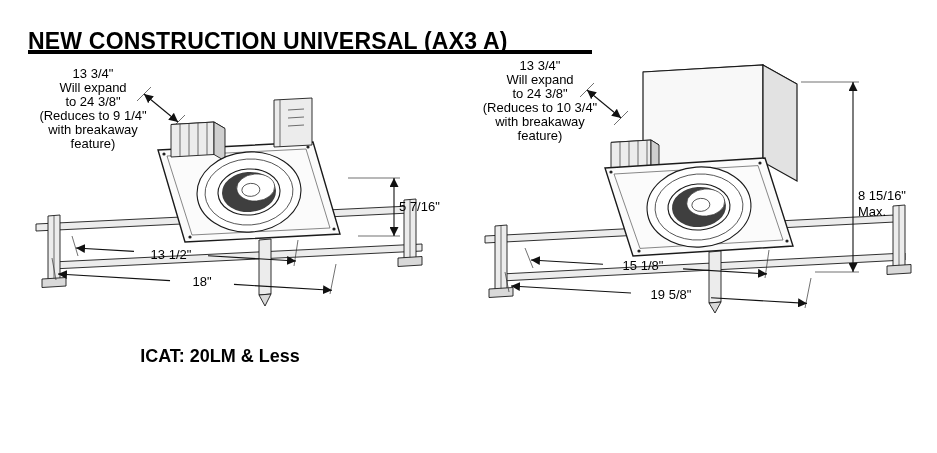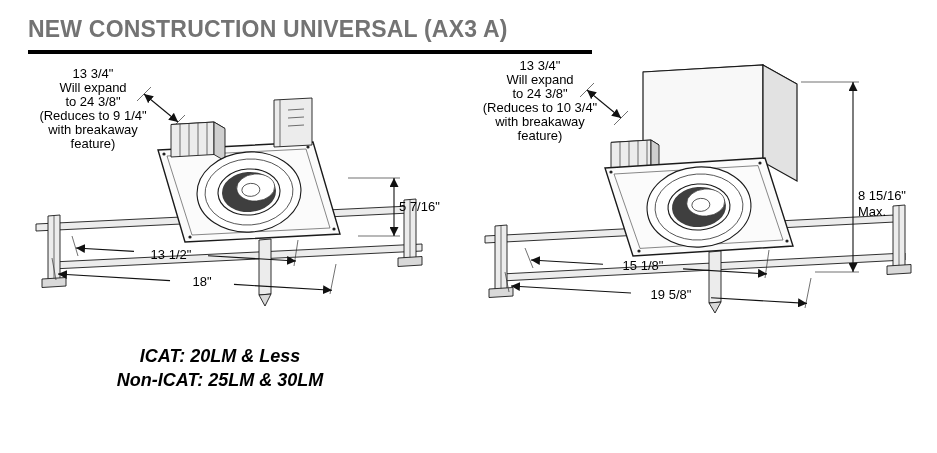--- a/index.html
+++ b/index.html
@@ -1,27 +1,27 @@
 <!DOCTYPE html>
 <html><head>
 <meta charset="utf-8">
 <style>
   html,body { margin:0; padding:0; background:#fff; }
   .canvas { position:relative; width:937px; height:453px; background:#ffffff; overflow:hidden;
             font-family:"Liberation Sans", sans-serif; }
-  .title { position:absolute; left:28px; top:16px; margin:0; font-size:23px; font-weight:bold;
-           color:#737373; letter-spacing:.2px; white-space:nowrap; }
+  .title { position:absolute; left:28px; top:28px; margin:0; font-size:23px; font-weight:bold;
+           color:#000000; letter-spacing:.2px; white-space:nowrap; }
   .rule  { position:absolute; left:28px; top:50px; width:564px; height:4px; background:#000; }
 
   .fig-svg { position:absolute; }
   #figL { left:8px;   top:58px; width:440px; height:300px; }
   #figR { left:455px; top:50px; width:470px; height:305px; }
 
   .caption { position:absolute; text-align:center; font-weight:bold; font-size:18px;
-             color:#000; line-height:1.35;font-style:italic; }
+             color:#000; line-height:1.35; }
   .caption-left  { left:40px;  top:344px; width:360px; }
   .caption-right { left:530px; top:352px; width:340px; }
 
   
   .part  { fill:#ececec; stroke:#1a1a1a; stroke-width:.9; }
   .part2 { fill:#d9d9d9; stroke:#1a1a1a; stroke-width:.9; }
   .part3 { fill:#cfcfcf; stroke:#1a1a1a; stroke-width:.9; }
   .pan   { fill:#fbfbfb; stroke:#1a1a1a; stroke-width:1.4; }
   .inset { fill:none; stroke:#555; stroke-width:.7; }
   .ring  { fill:#fff; stroke:#1a1a1a; stroke-width:1.1; }
@@ -240,16 +240,15 @@
       <line class="thin" x1="50" y1="222" x2="54" y2="242"></line>
       <line class="thin" x1="356" y1="228" x2="350" y2="258"></line>
       <line class="dim" x1="56" y1="236" x2="176" y2="243" marker-start="url(#arr)"></line>
       <line class="dim" x1="256" y1="247.7" x2="352" y2="253.4" marker-end="url(#arr)"></line>
       <text class="dimtext mid" x="216" y="249">19 5/8"</text>
     </g>
   </svg>
 
   <div class="caption caption-left">
     <div>ICAT: 20LM &amp; Less</div>
-    <div>Non-ICAT: 25LM &amp; 30LM</div>
   </div>
 
 </div>
 
 </body></html>

